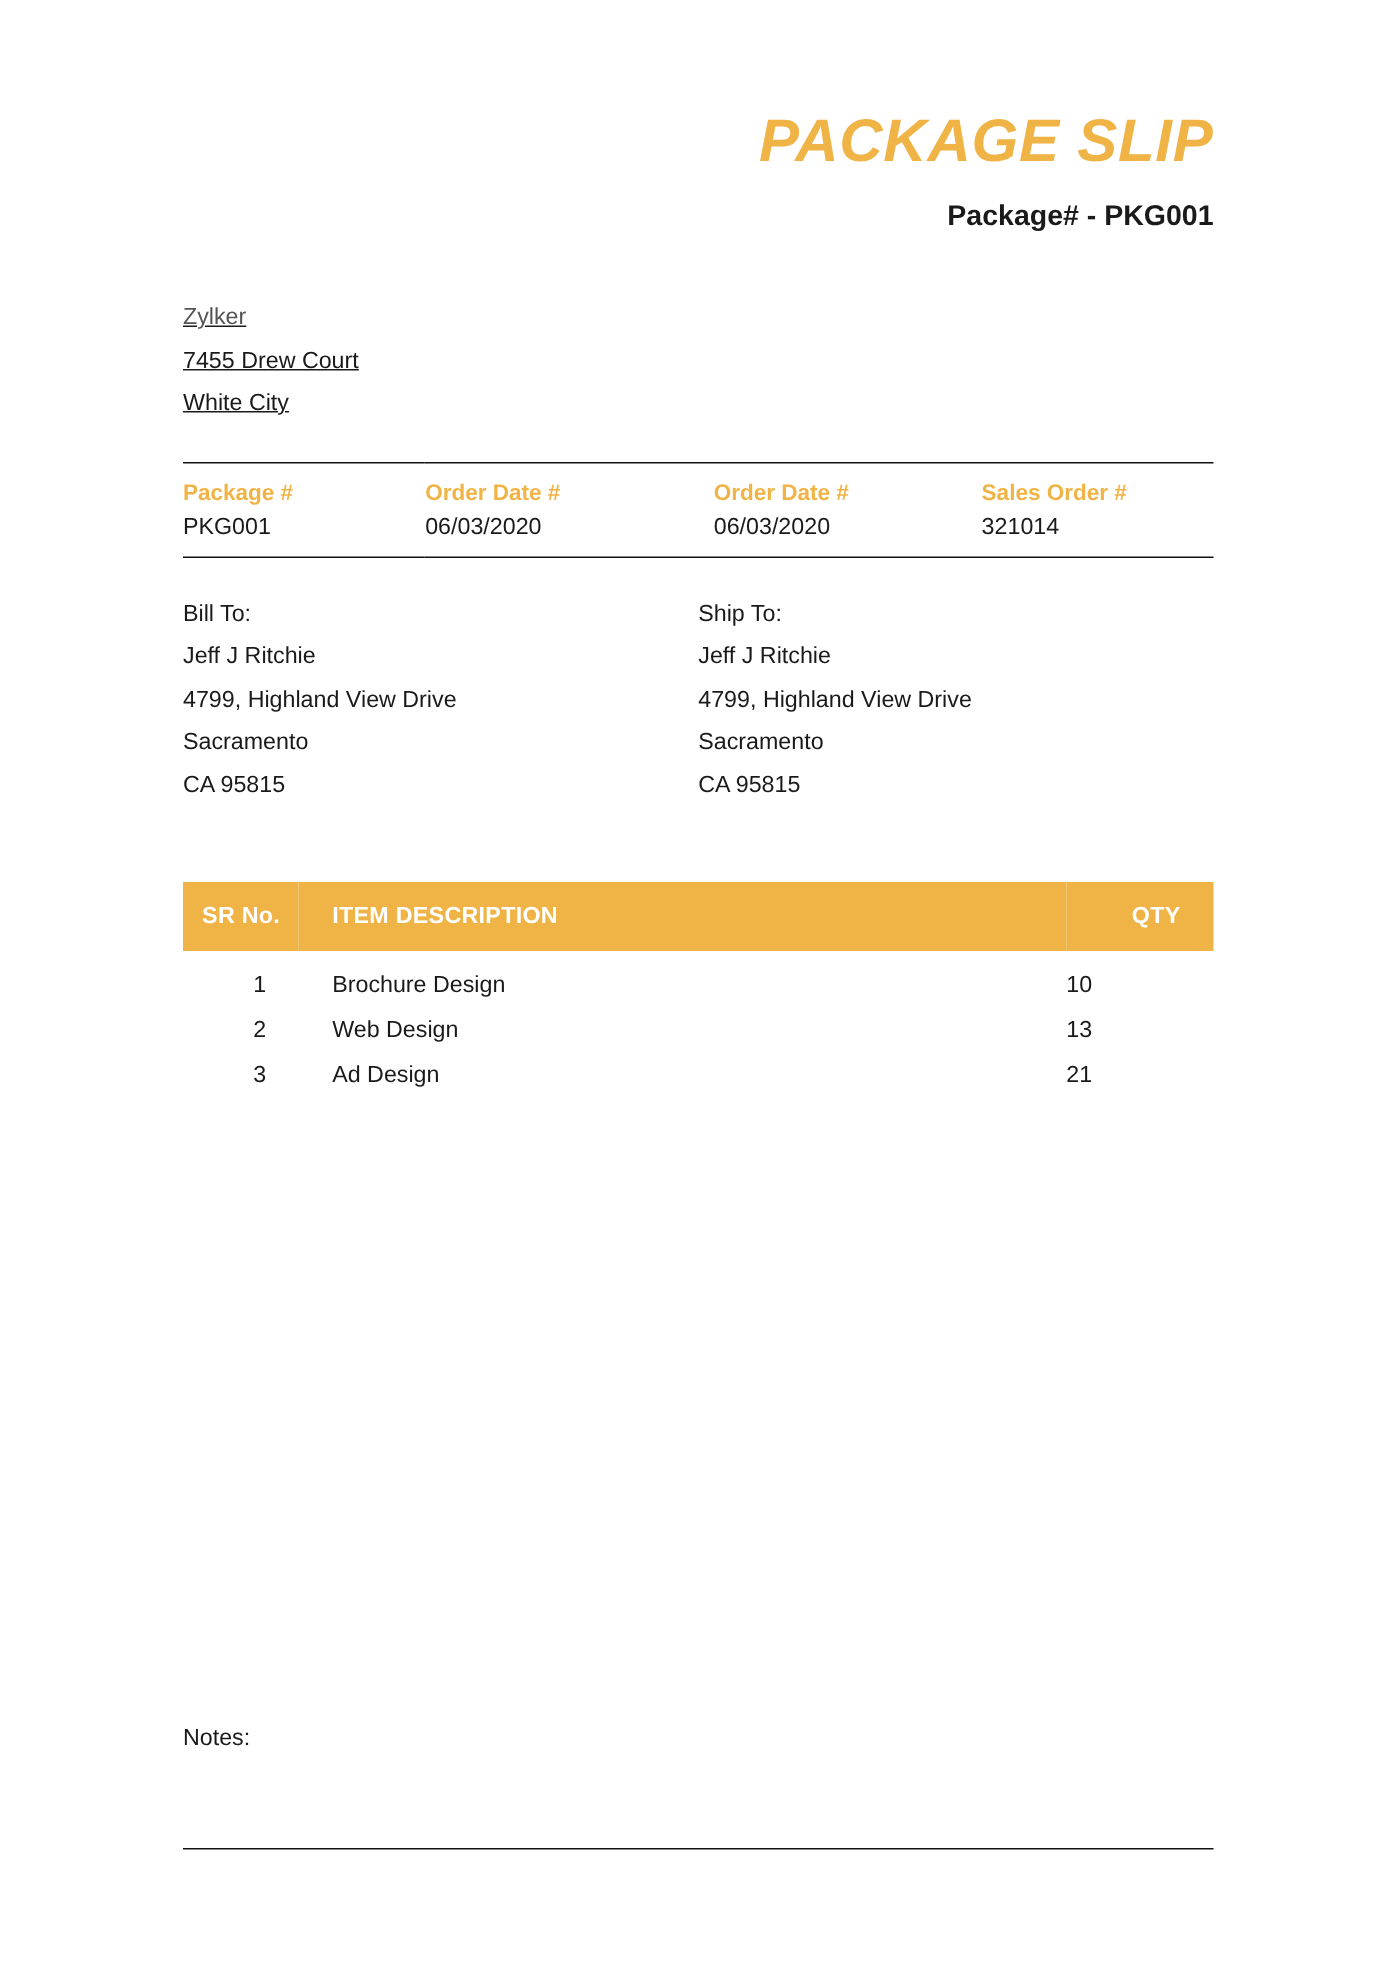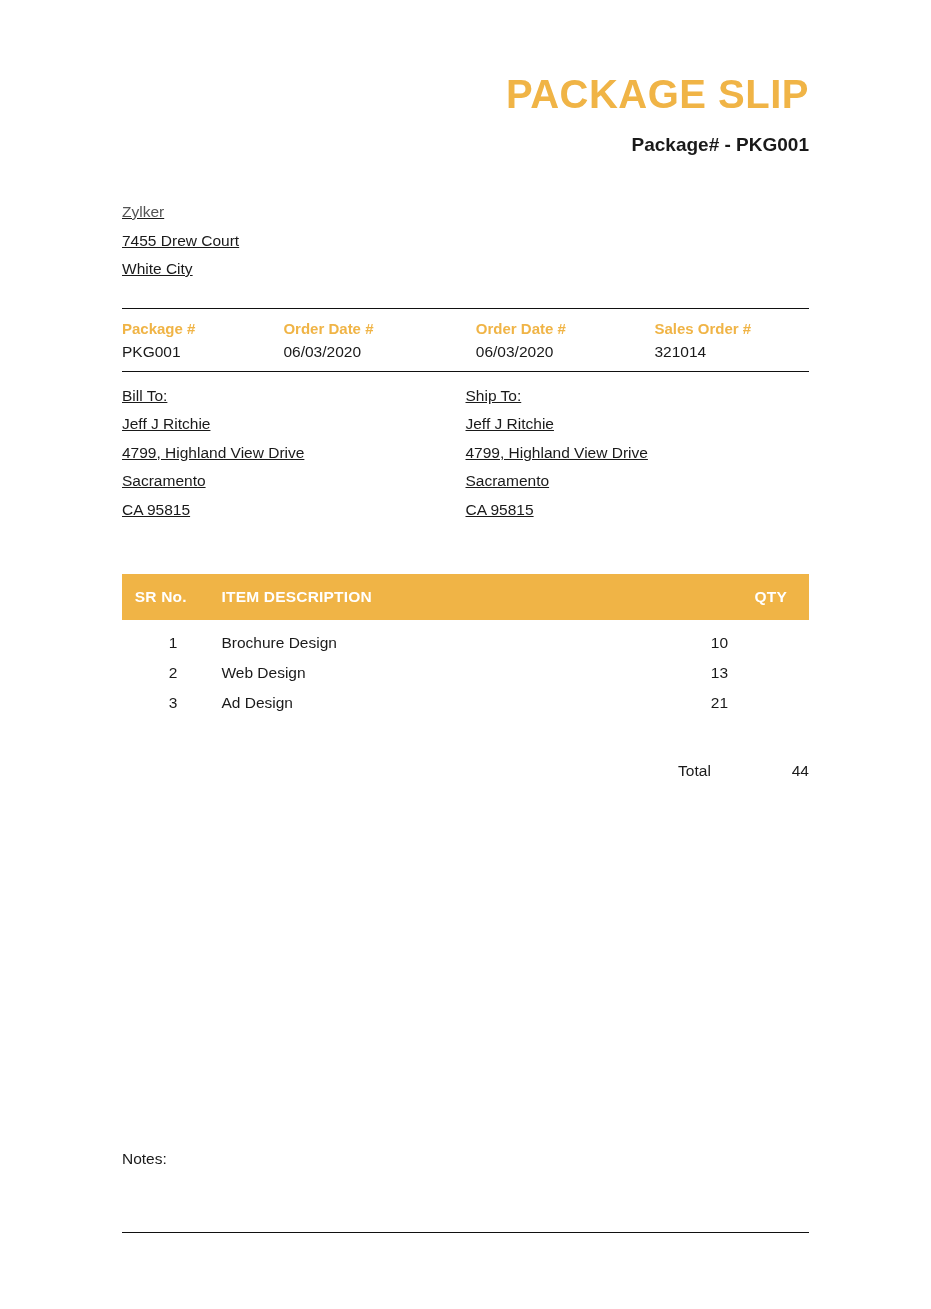--- a/index.html
+++ b/index.html
@@ -26,20 +26,21 @@
   
   .doc-title {
     text-align: right;
     font-size: 40px;
     font-weight: bold;
     letter-spacing: 0.5px;
     color: #f0b446;
     margin: 0;
     padding-top: 72px;
     line-height: 1.1;
+    font-style: italic;
   }
   .doc-subtitle {
     text-align: right;
     font-size: 19px;
     font-weight: bold;
     color: #1a1a1a;
     margin-top: 18px;
   }
 
   
@@ -77,23 +78,22 @@
     padding: 2px 0 10px 0;
     color: #1a1a1a;
   }
   .mc1 { width: 23.5%; }
   .mc2 { width: 28%; }
   .mc3 { width: 26%; }
   .mc4 { width: 22.5%; }
 
   
   .addr-wrap {
-    margin-top: 10px;
+    margin-top: 24px;
     display: flex;
-    text-decoration: underline;
   }
   .addr-col {
     width: 50%;
     font-size: 15.5px;
     line-height: 28.5px;
   }
   .addr-label { color: #1a1a1a; }
 
   
   .items-table {
@@ -220,24 +220,19 @@
       <tr>
         <td class="c-sr">2</td>
         <td class="c-desc">Web Design</td>
         <td class="c-qty">13</td>
       </tr>
       <tr>
         <td class="c-sr">3</td>
         <td class="c-desc">Ad Design</td>
         <td class="c-qty">21</td>
       </tr>
-      <tr class="total-row">
-        <td></td>
-        <td class="total-label">Total</td>
-        <td class="total-value">44</td>
-      </tr>
     </tbody>
   </table>
 
   <div class="notes">Notes:</div>
   <div class="bottom-rule"></div>
 
 </div>
 
 </body></html>

